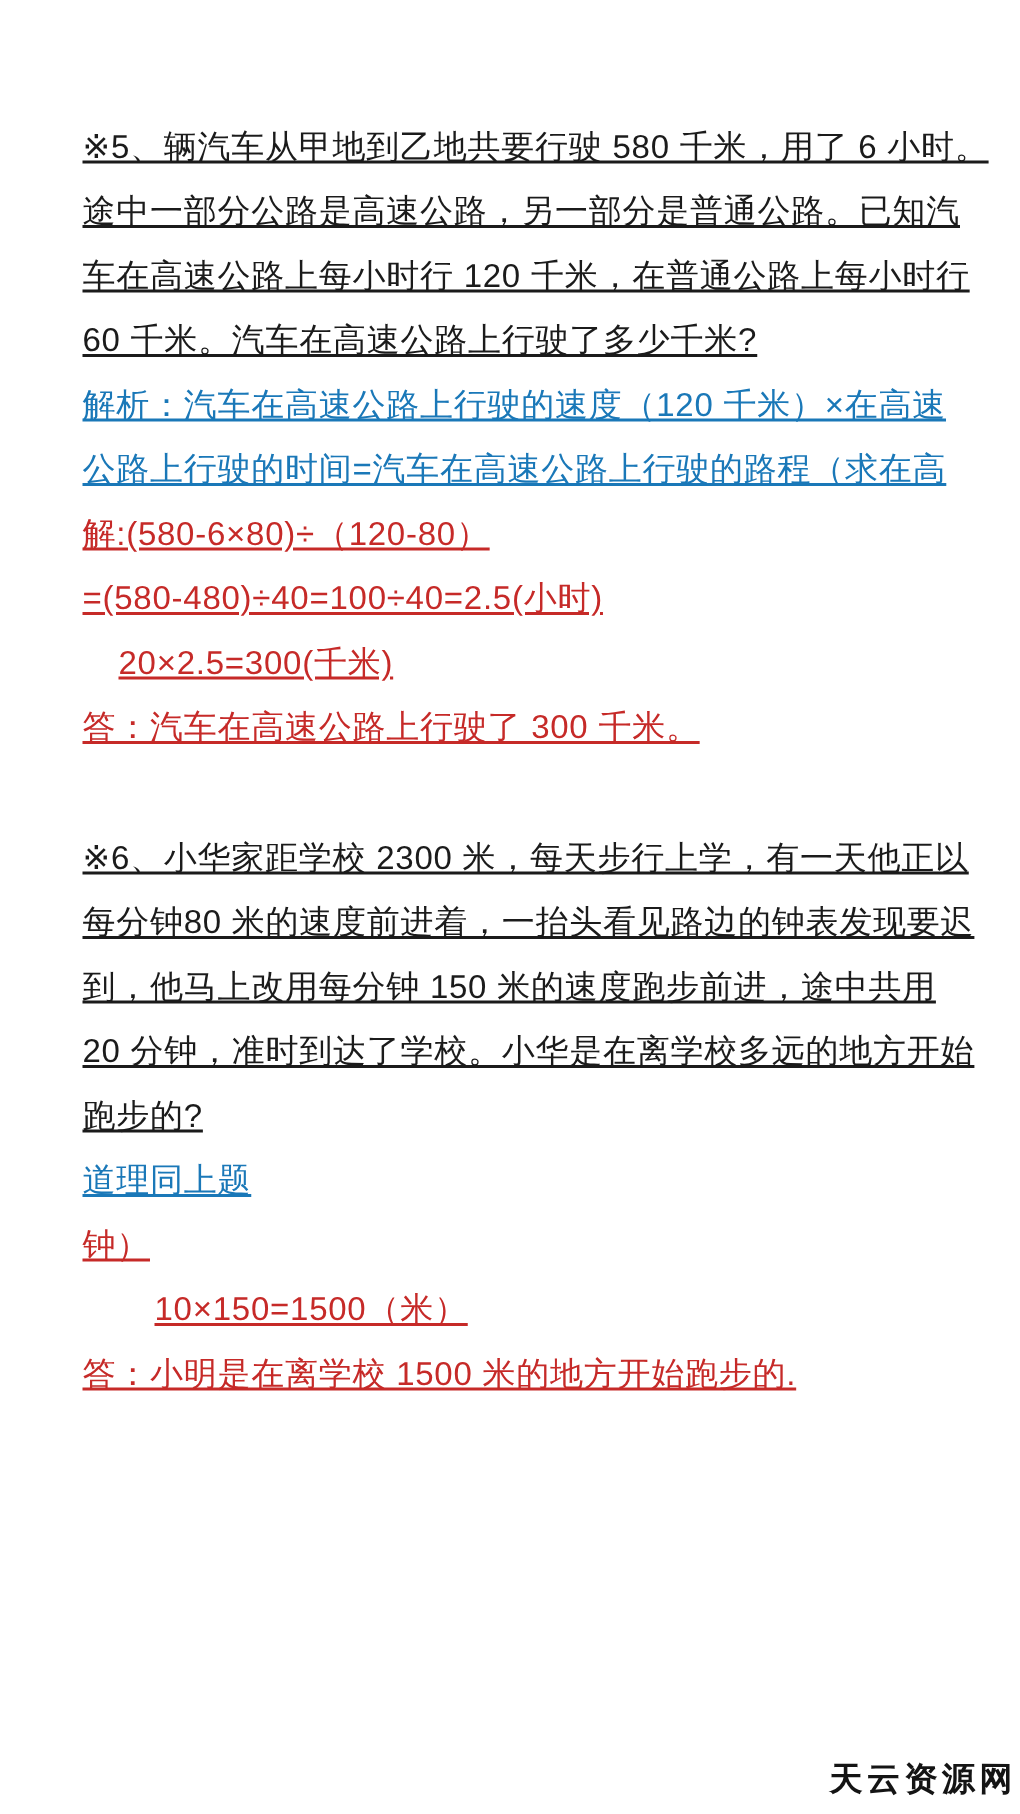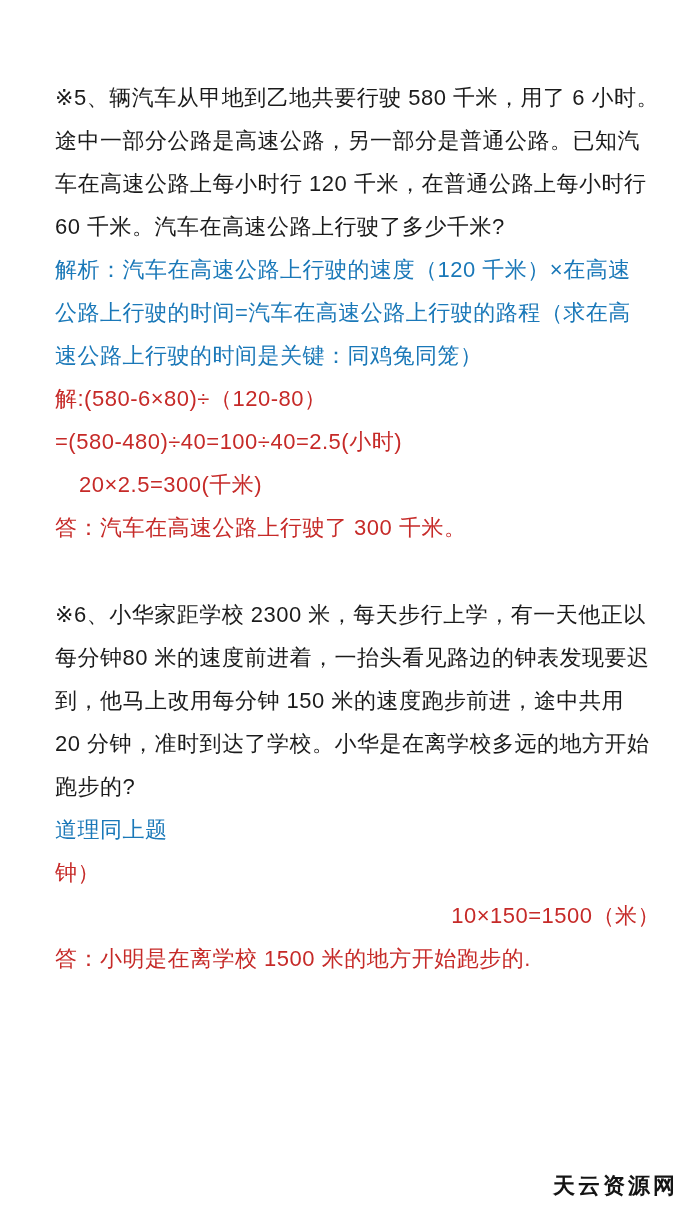--- a/index.html
+++ b/index.html
@@ -16,25 +16,26 @@
   }
   .doc {
     padding: 76px 20px 0 55px;
   }
   .line {
     font-size: 22px;
     line-height: 43px;
     white-space: nowrap;
     color: var(--text-color, #1b1b1b);
     letter-spacing: 0.5px;
+    text-decoration: underline;
   }
   .line.blue { color: var(--analysis-color, #1a78b8); }
   .line.red  { color: var(--solution-color, #c62a28); font-weight: 500; }
   .indent-1 { padding-left: 24px; }
-  .indent-2 { padding-left: 48px; text-align: right; }
+  .indent-2 { padding-left: 48px; }
   .block { margin: 0; }
   .gap-before-p6 { margin-top: 44px; }
   .gap-before-p7 { margin-top: 64px; }
   .watermark {
     position: absolute;
     right: 2px;
     bottom: 8px;
     font-size: 22px;
     font-weight: bold;
     letter-spacing: 3px;
@@ -48,21 +49,20 @@
 
 <div class="doc">
 
   <section class="block">
     <div class="line">※5、辆汽车从甲地到乙地共要行驶 580 千米，用了 6 小时。</div>
     <div class="line">途中一部分公路是高速公路，另一部分是普通公路。已知汽</div>
     <div class="line">车在高速公路上每小时行 120 千米，在普通公路上每小时行</div>
     <div class="line">60 千米。汽车在高速公路上行驶了多少千米?</div>
     <div class="line blue">解析：汽车在高速公路上行驶的速度（120 千米）×在高速</div>
     <div class="line blue">公路上行驶的时间=汽车在高速公路上行驶的路程（求在高</div>
-    <div class="line blue">速公路上行驶的时间是关键：同鸡兔同笼）</div>
     <div class="line red">解:(580-6×80)÷（120-80）</div>
     <div class="line red">=(580-480)÷40=100÷40=2.5(小时)</div>
     <div class="line red indent-1">20×2.5=300(千米)</div>
     <div class="line red">答：汽车在高速公路上行驶了 300 千米。</div>
   </section>
 
   <section class="block gap-before-p6">
     <div class="line">※6、小华家距学校 2300 米，每天步行上学，有一天他正以</div>
     <div class="line">每分钟80 米的速度前进着，一抬头看见路边的钟表发现要迟</div>
     <div class="line">到，他马上改用每分钟 150 米的速度跑步前进，途中共用</div>

